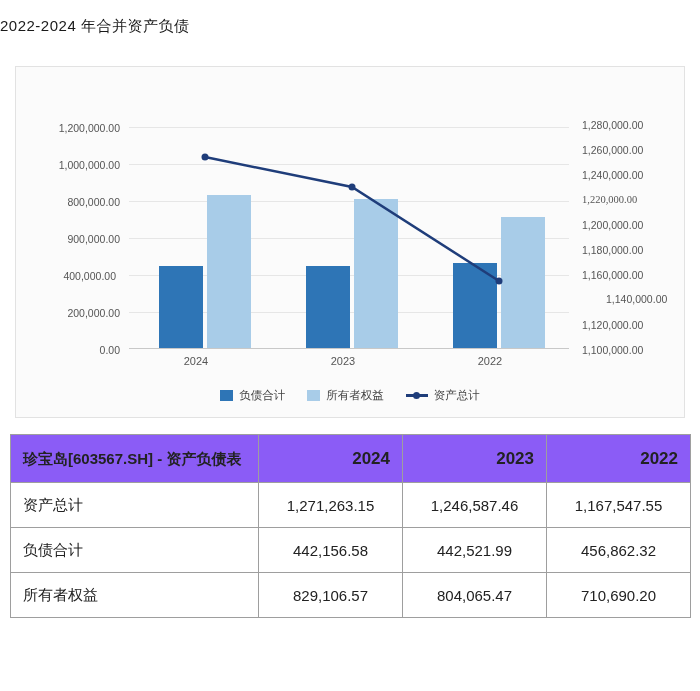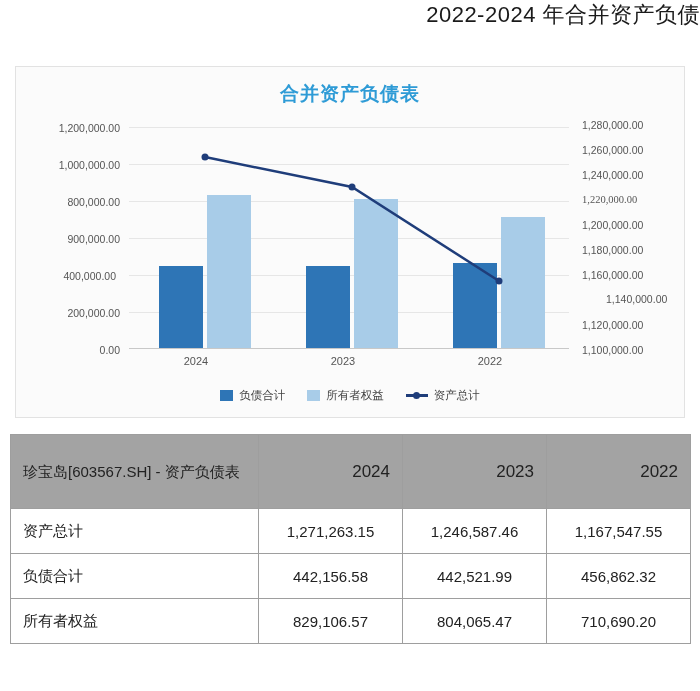--- a/index.html
+++ b/index.html
@@ -14,24 +14,25 @@
     color: #222;
     overflow: hidden;
   }
   .page {
     width: 700px;
     height: 691px;
     position: relative;
     box-sizing: border-box;
   }
   .page-title {
-    text-align: right;
-    font-size: 22px;
+    text-align: left;
+    font-size: 15px;
     font-weight: 400;
     color: #1a1a1a;
+    padding-top: 17px;
     letter-spacing: 0.5px;
   }
   .chart-card {
     position: absolute;
     left: 15px;
     top: 66px;
     width: 670px;
     height: 352px;
     background: #fbfbfb;
     border: 1px solid #e2e2e2;
@@ -162,24 +163,24 @@
     table-layout: fixed;
   }
   th, td {
     border: 1px solid #9e9e9e;
     padding: 0 12px;
     height: 45px;
     font-size: 15px;
     box-sizing: border-box;
   }
   thead th {
-    background: #a3a3a3;
-    font-weight: 400;
+    background: #8b5cf6;
+    font-weight: 700;
     font-size: 17px;
-    height: 74px;
+    height: 48px;
     vertical-align: middle;
   }
   thead th.corner {
     text-align: left;
     font-size: 15px;
     line-height: 1.45;
   }
   thead th.year {
     text-align: right;
   }
@@ -199,21 +200,20 @@
   col.c3 { width: 144px; }
 </style>
 </head>
 <body>
 
 <div class="page">
 
   <div class="page-title">2022-2024 年合并资产负债</div>
 
   <div class="chart-card">
-    <div class="chart-title">合并资产负债表</div>
 
     <div class="plot-wrap">
 
       <div class="axis-label y-left" style="top:231px; width:100px; left:4px;">0.00</div>
       <div class="axis-label y-left" style="top:194px; width:100px; left:4px;">200,000.00</div>
       <div class="axis-label y-left" style="top:157px; width:100px; left:0;">400,000.00</div>
       <div class="axis-label y-left" style="top:120px; width:100px; left:4px;">900,000.00</div>
       <div class="axis-label y-left" style="top:83px;  width:100px; left:4px;">800,000.00</div>
       <div class="axis-label y-left" style="top:46px;  width:100px; left:4px;">1,000,000.00</div>
       <div class="axis-label y-left" style="top:9px;   width:100px; left:4px;">1,200,000.00</div>

